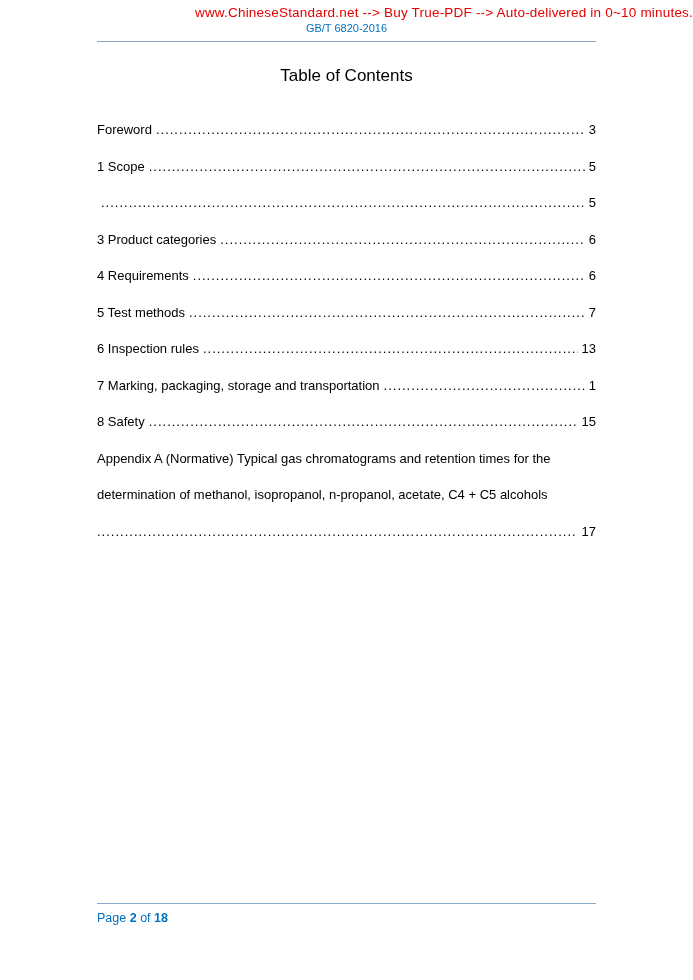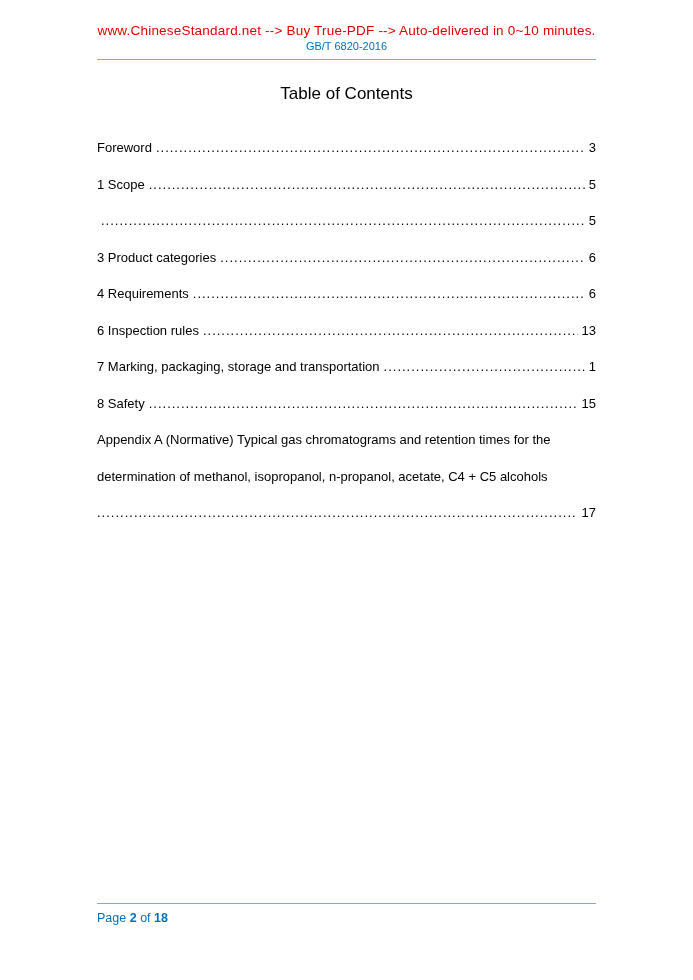--- a/index.html
+++ b/index.html
@@ -9,22 +9,22 @@
   .page {
     position: relative;
     width: 693px;
     height: 980px;
     margin: 0 auto;
     background: #ffffff;
     overflow: hidden;
   }
 
   .banner {
-    padding-top: 23px;
-    text-align: center;
+    padding-top: 5px;
+    text-align: right;
     font-size: 13.5px;
     color: #e50000;
     letter-spacing: 0.2px;
   }
 
   .std-code {
     text-align: center;
     font-size: 11px;
     color: #0070c0;
     margin-top: 2px;
@@ -154,20 +154,27 @@
   </div>
 
   <div class="toc-entry">
     <span class="toc-label">4 Requirements</span>
     <span class="tail">
       <span class="leader"></span>
       <span class="toc-page">6</span>
     </span>
   </div>
 
+  <div class="toc-entry">
+    <span class="toc-label">5 Test methods</span>
+    <span class="tail">
+      <span class="leader"></span>
+      <span class="toc-page">7</span>
+    </span>
+  </div>
 
   <div class="toc-entry">
     <span class="toc-label">6 Inspection rules</span>
     <span class="tail">
       <span class="leader"></span>
       <span class="toc-page">13</span>
     </span>
   </div>
 
   <div class="toc-entry">

